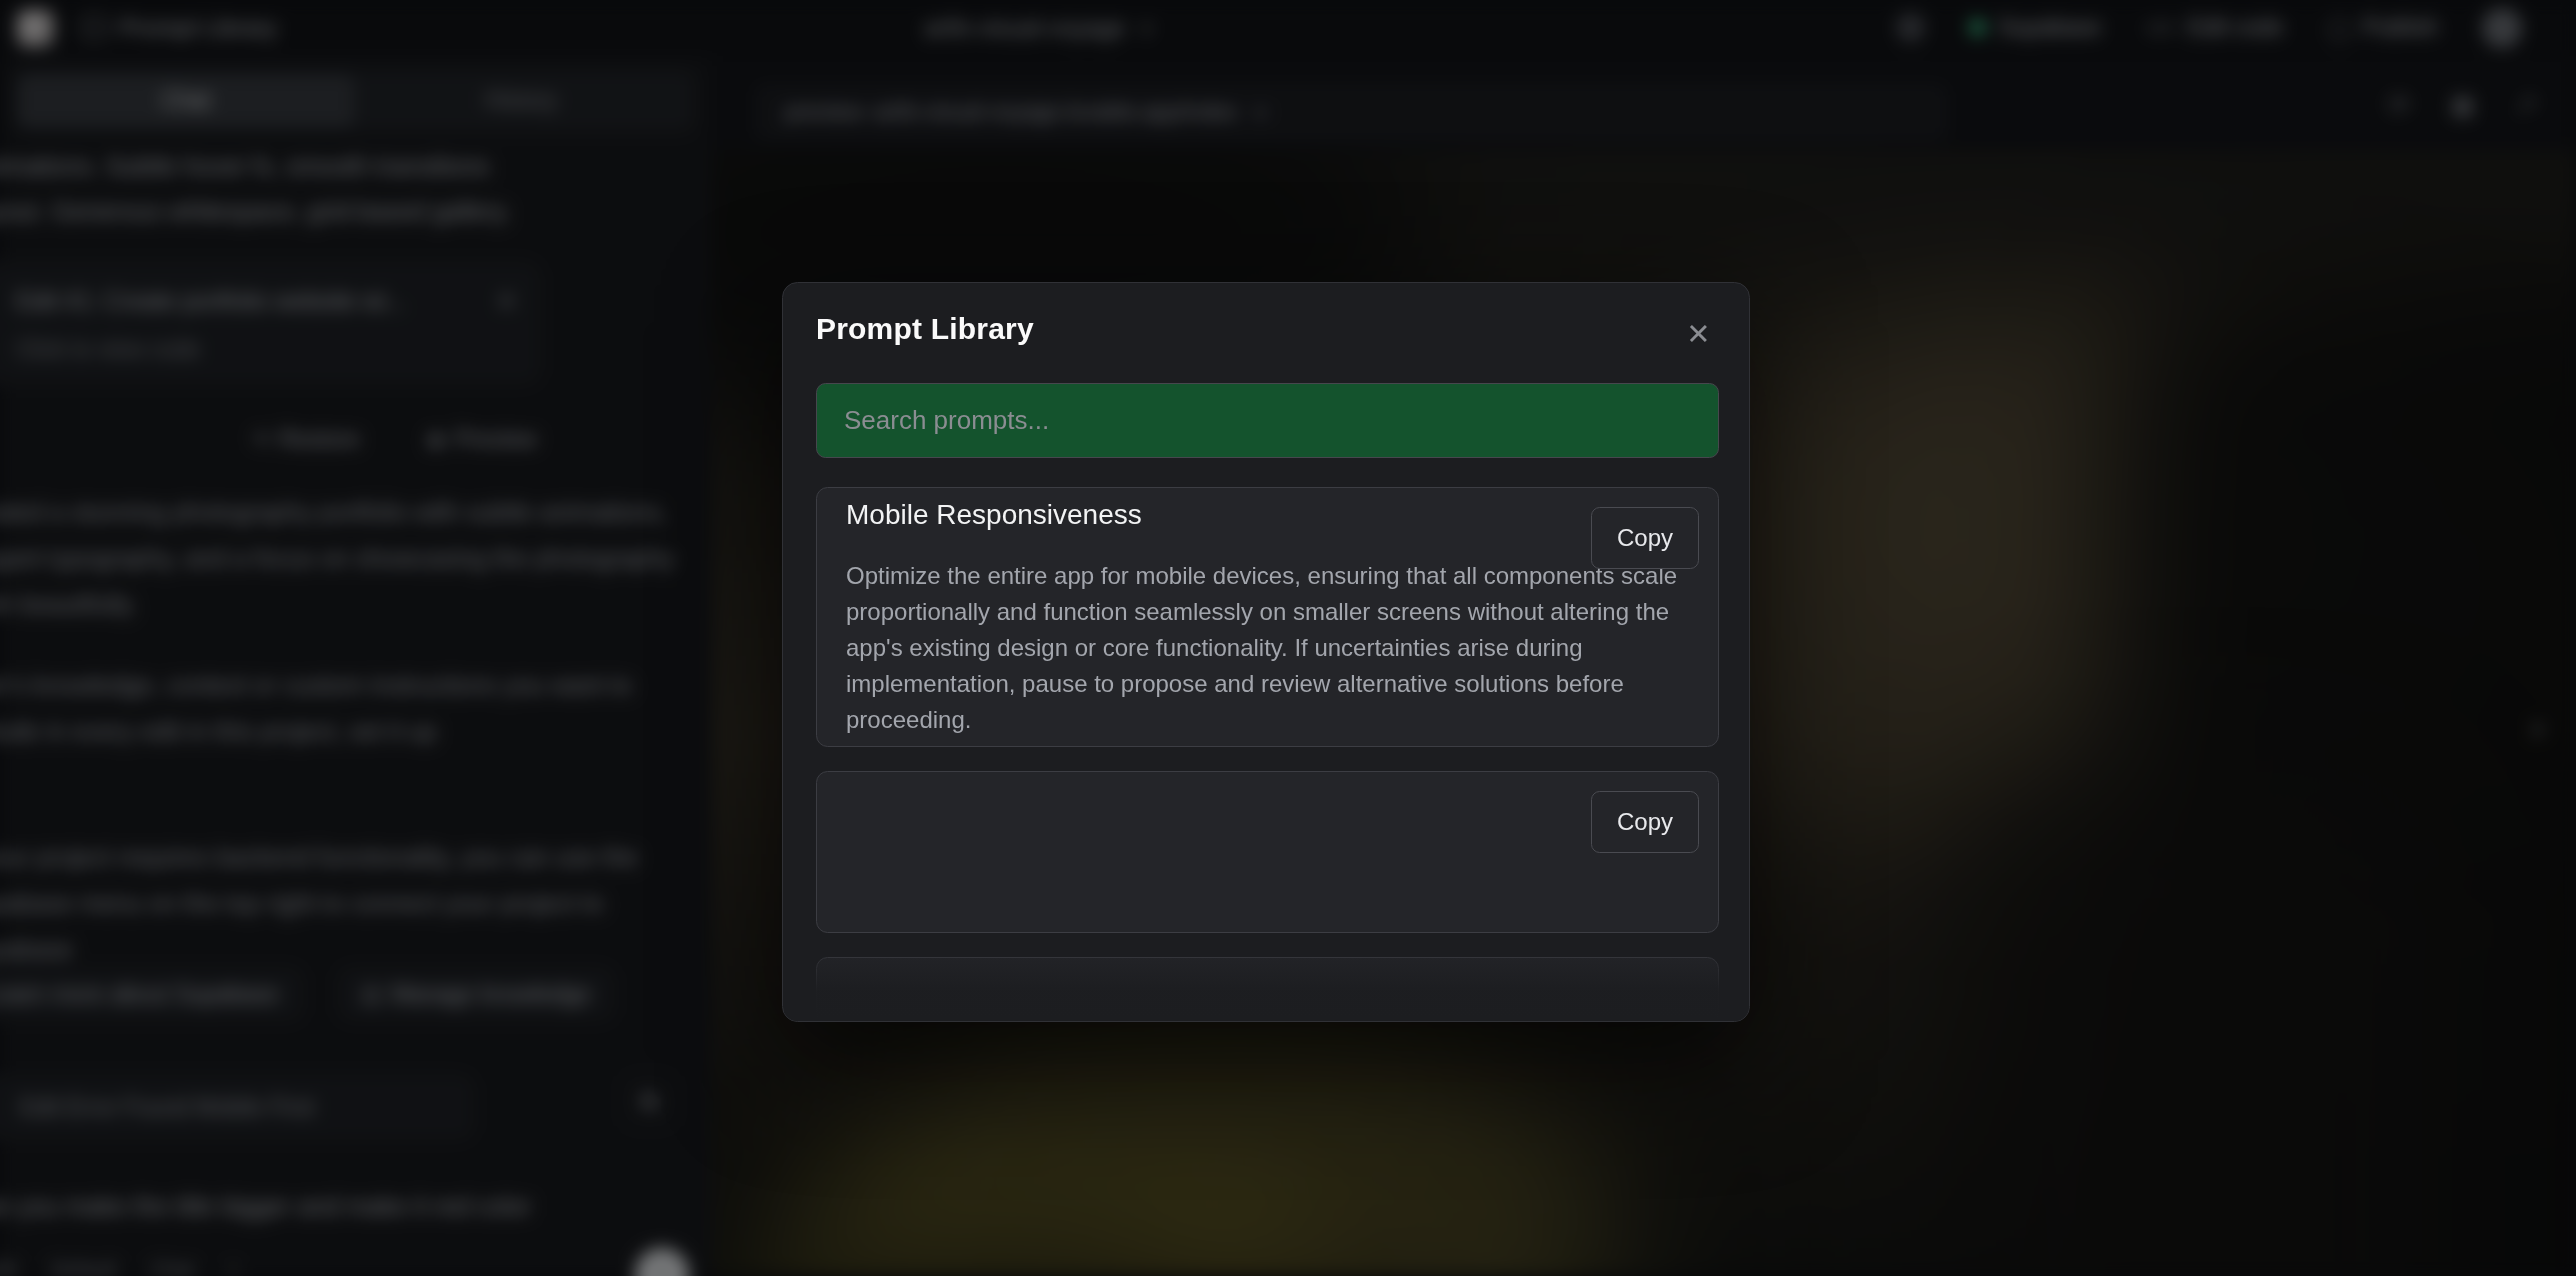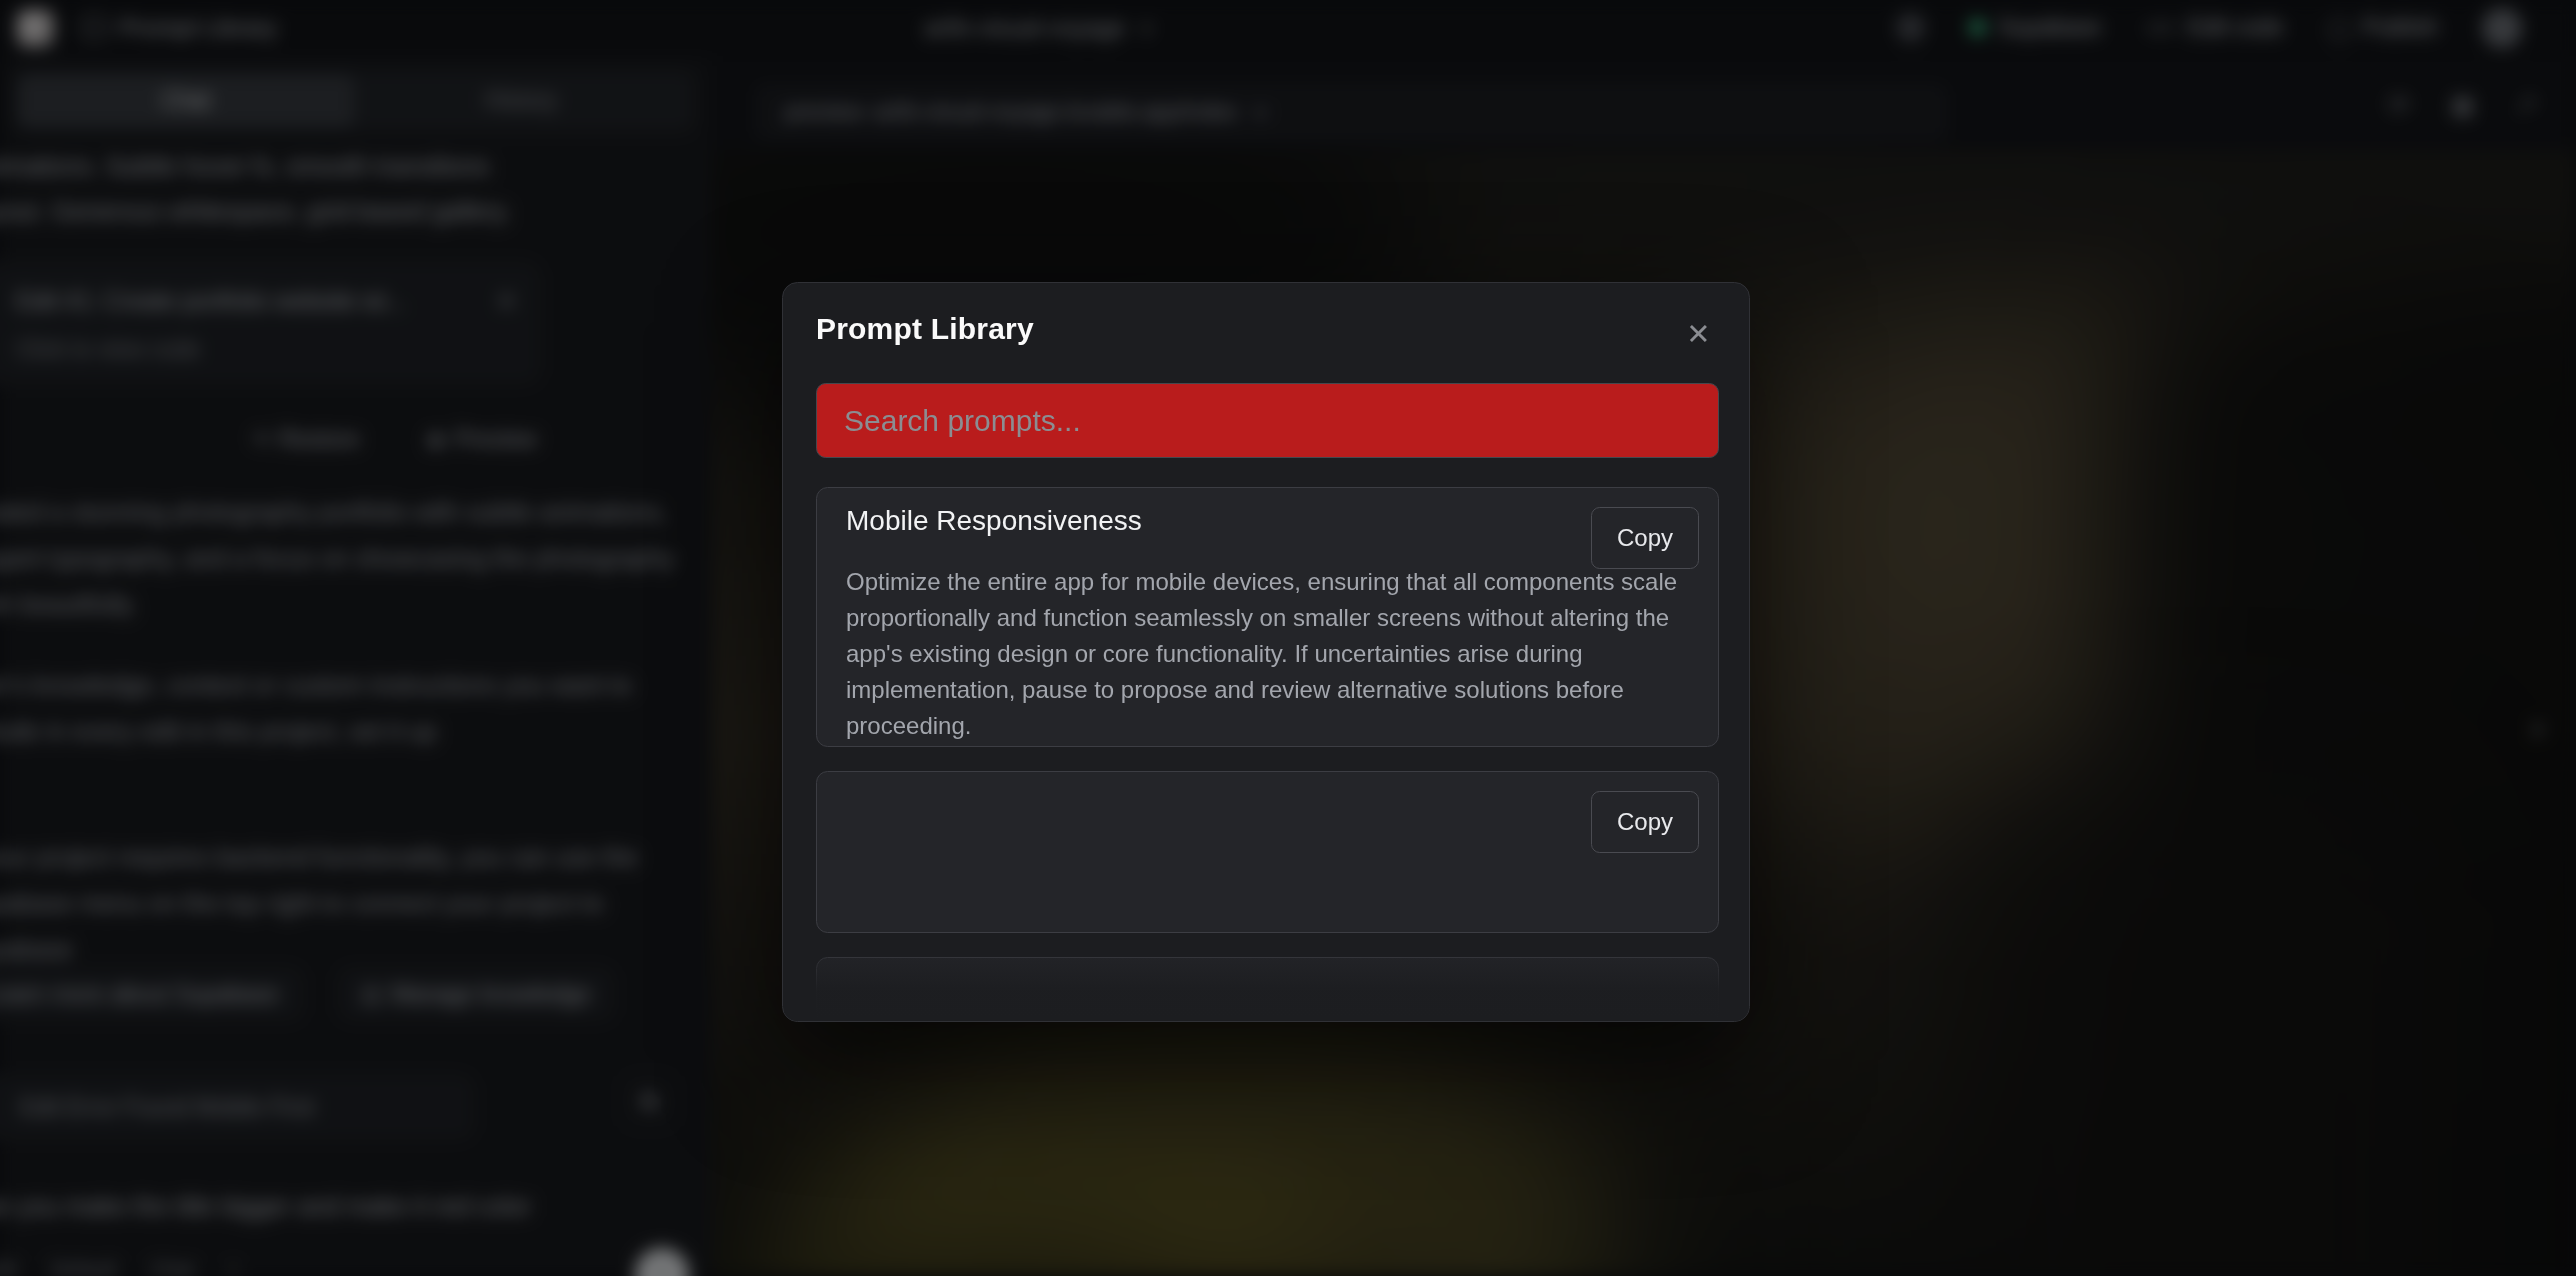--- a/index.html
+++ b/index.html
@@ -57,24 +57,24 @@
   .blob { position:absolute; border-radius:50%; filter:blur(67px); }
   .handle { left:2532px; top:708px; color:#c9cbd0; font-size:33px; }
 
   .dim { position:absolute; inset:0; background:rgba(6,7,9,0.52); }
 
   
   .modal { left:782px; top:282px; width:968px; height:740px; background:#1c1d20; border:1px solid #303136;
            border-radius:15.4px; box-shadow:0 39px 116px rgba(0,0,0,0.7); overflow:hidden; }
   .m-title { left:33px; top:29px; color:#fafafa; font-size:30px; font-weight:700; letter-spacing:0.2px; }
   .m-close { right:33px; top:33px; width:35px; height:35px; color:#8b8d92; font-size:29px; display:flex; align-items:center; justify-content:center; }
-  .m-search { left:33px; top:100px; width:903px; height:75px; background:#b91c1c; border:1px solid #46474d; border-radius:9.6px;
-              color:#d6d7da; font-size:30px; padding:0 27px; outline:none; }
+  .m-search { left:33px; top:100px; width:903px; height:75px; background:#14532d; border:1px solid #46474d; border-radius:9.6px;
+              color:#d6d7da; font-size:26px; padding:0 27px; outline:none; }
   .m-search::placeholder { color:#8b8d92; }
-  .pcard { left:33px; width:903px; background:#242529; border:1px solid #3c3d43; border-radius:11.6px; padding:17px 29px; }
+  .pcard { left:33px; width:903px; background:#242529; border:1px solid #3c3d43; border-radius:11.6px; padding:11px 29px; }
   .pcard-title { color:#f2f3f4; font-size:28px; font-weight:500; }
   .copybtn { position:absolute; top:19px; right:19px; height:62px; padding:0 25px; background:#242529;
              border:1px solid #4a4b51; border-radius:8.7px; color:#e8e9ec; font-size:24px; display:flex; align-items:center; }
   .pcard-desc { margin-top:27px; color:#a3a6ad; font-size:24px; line-height:36px; width:847px; }
   .fade { left:1px; top:662px; width:966px; height:77px;
           background:linear-gradient(180deg, rgba(28,29,32,0) 0%, rgba(28,29,32,0.95) 60%, #1c1d20 100%); }
 </style>
 </head>
 <body>
 

